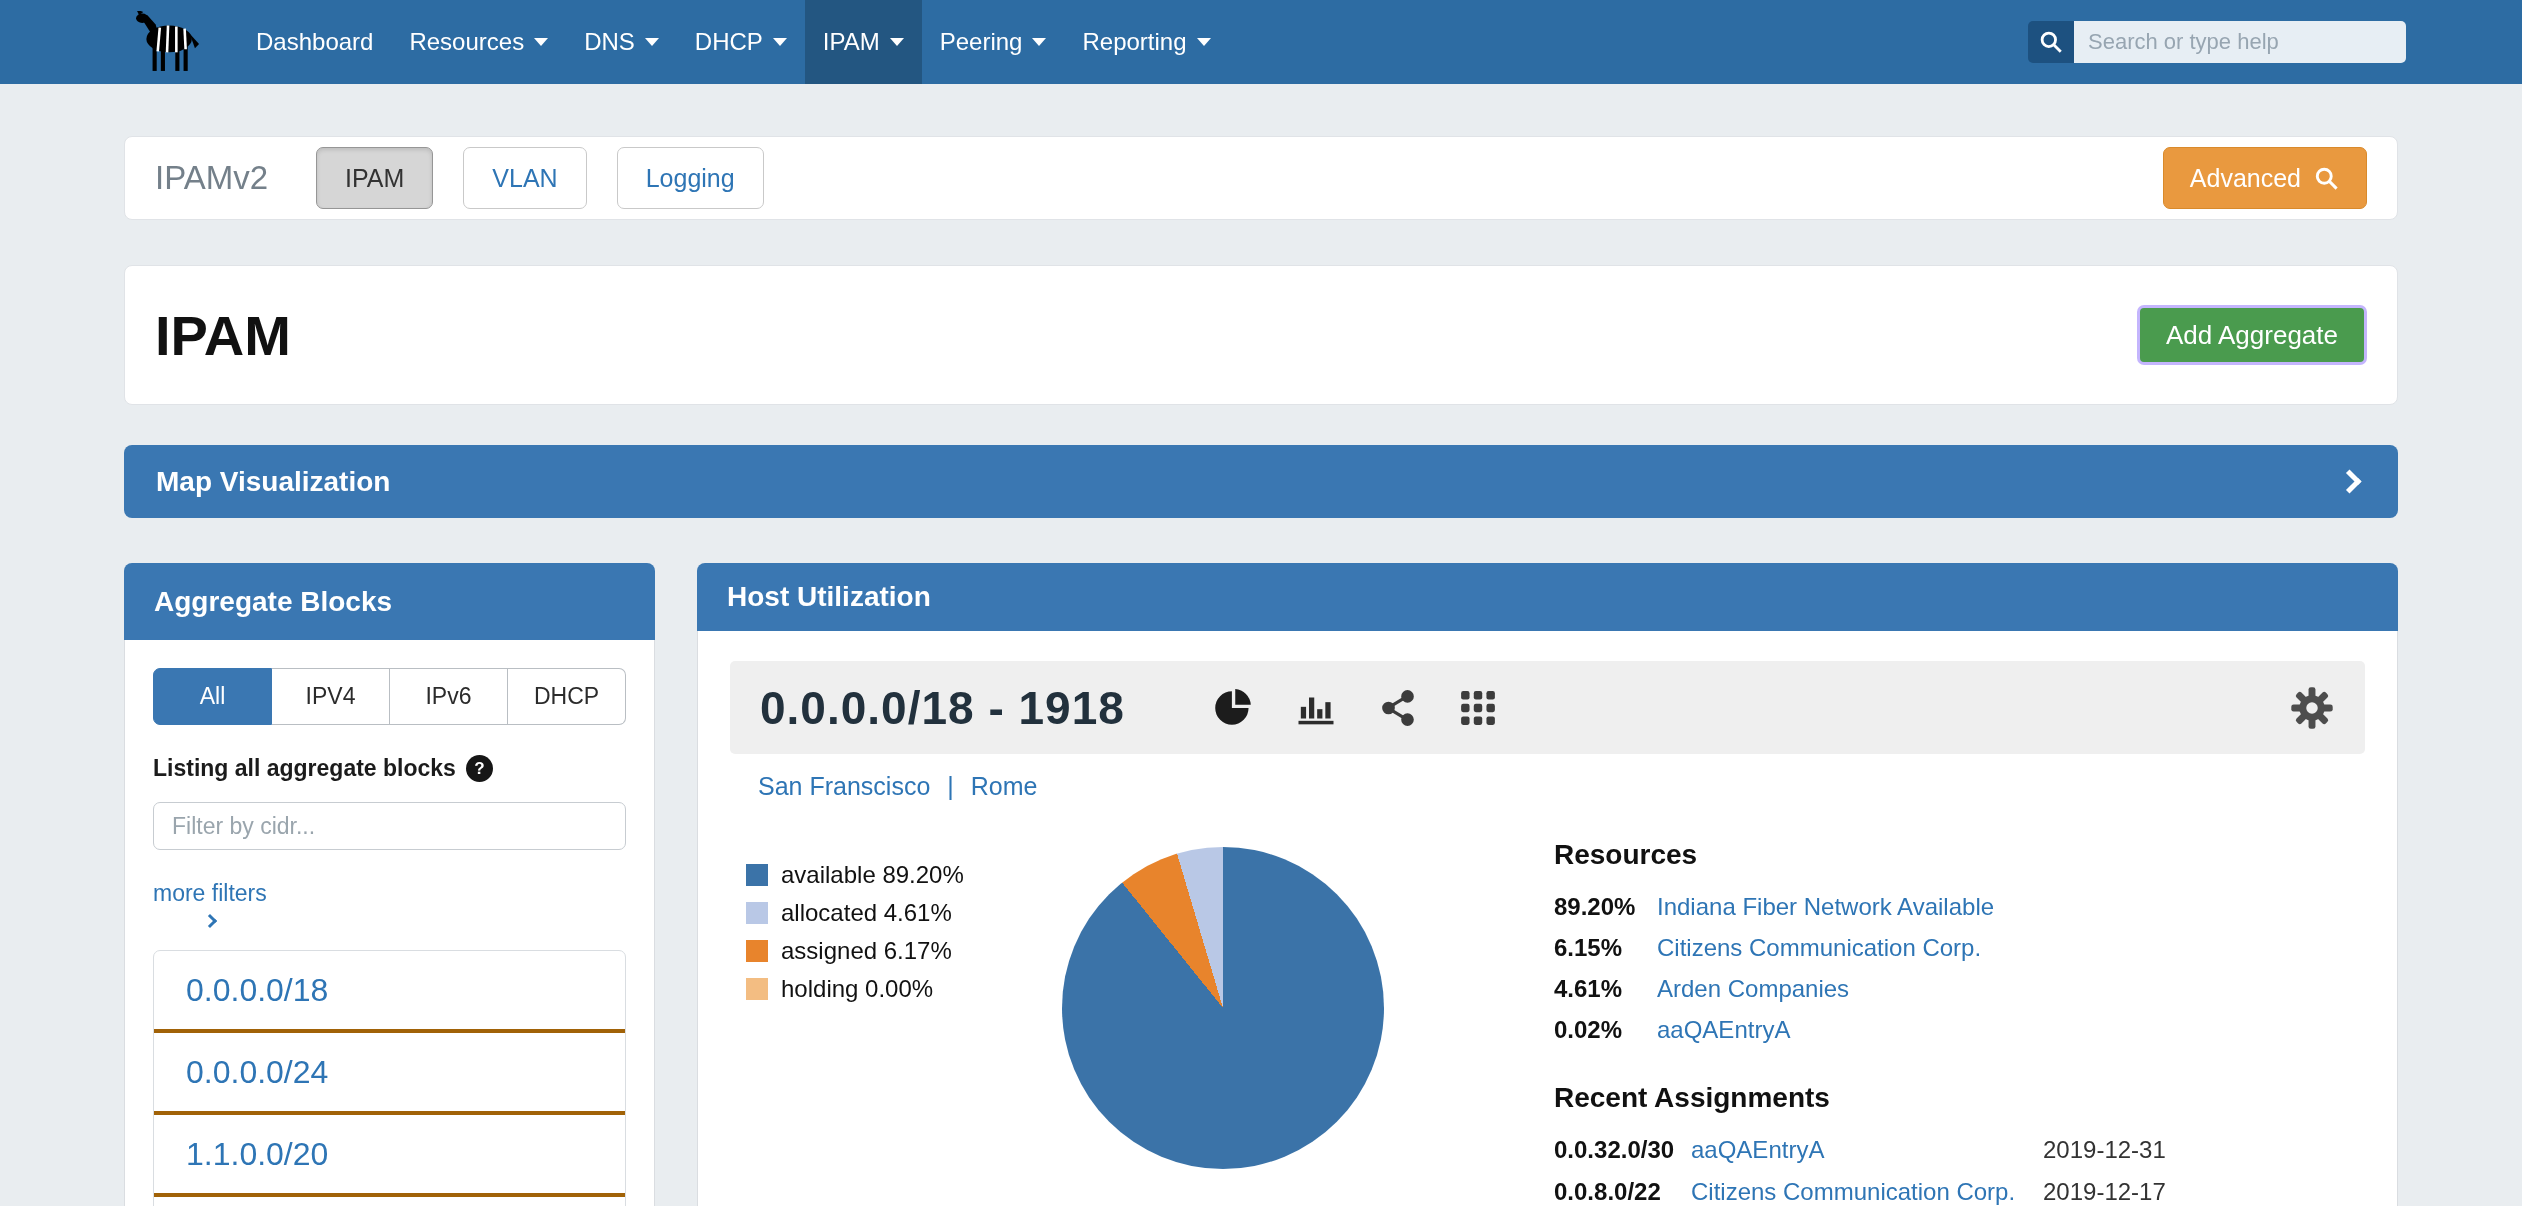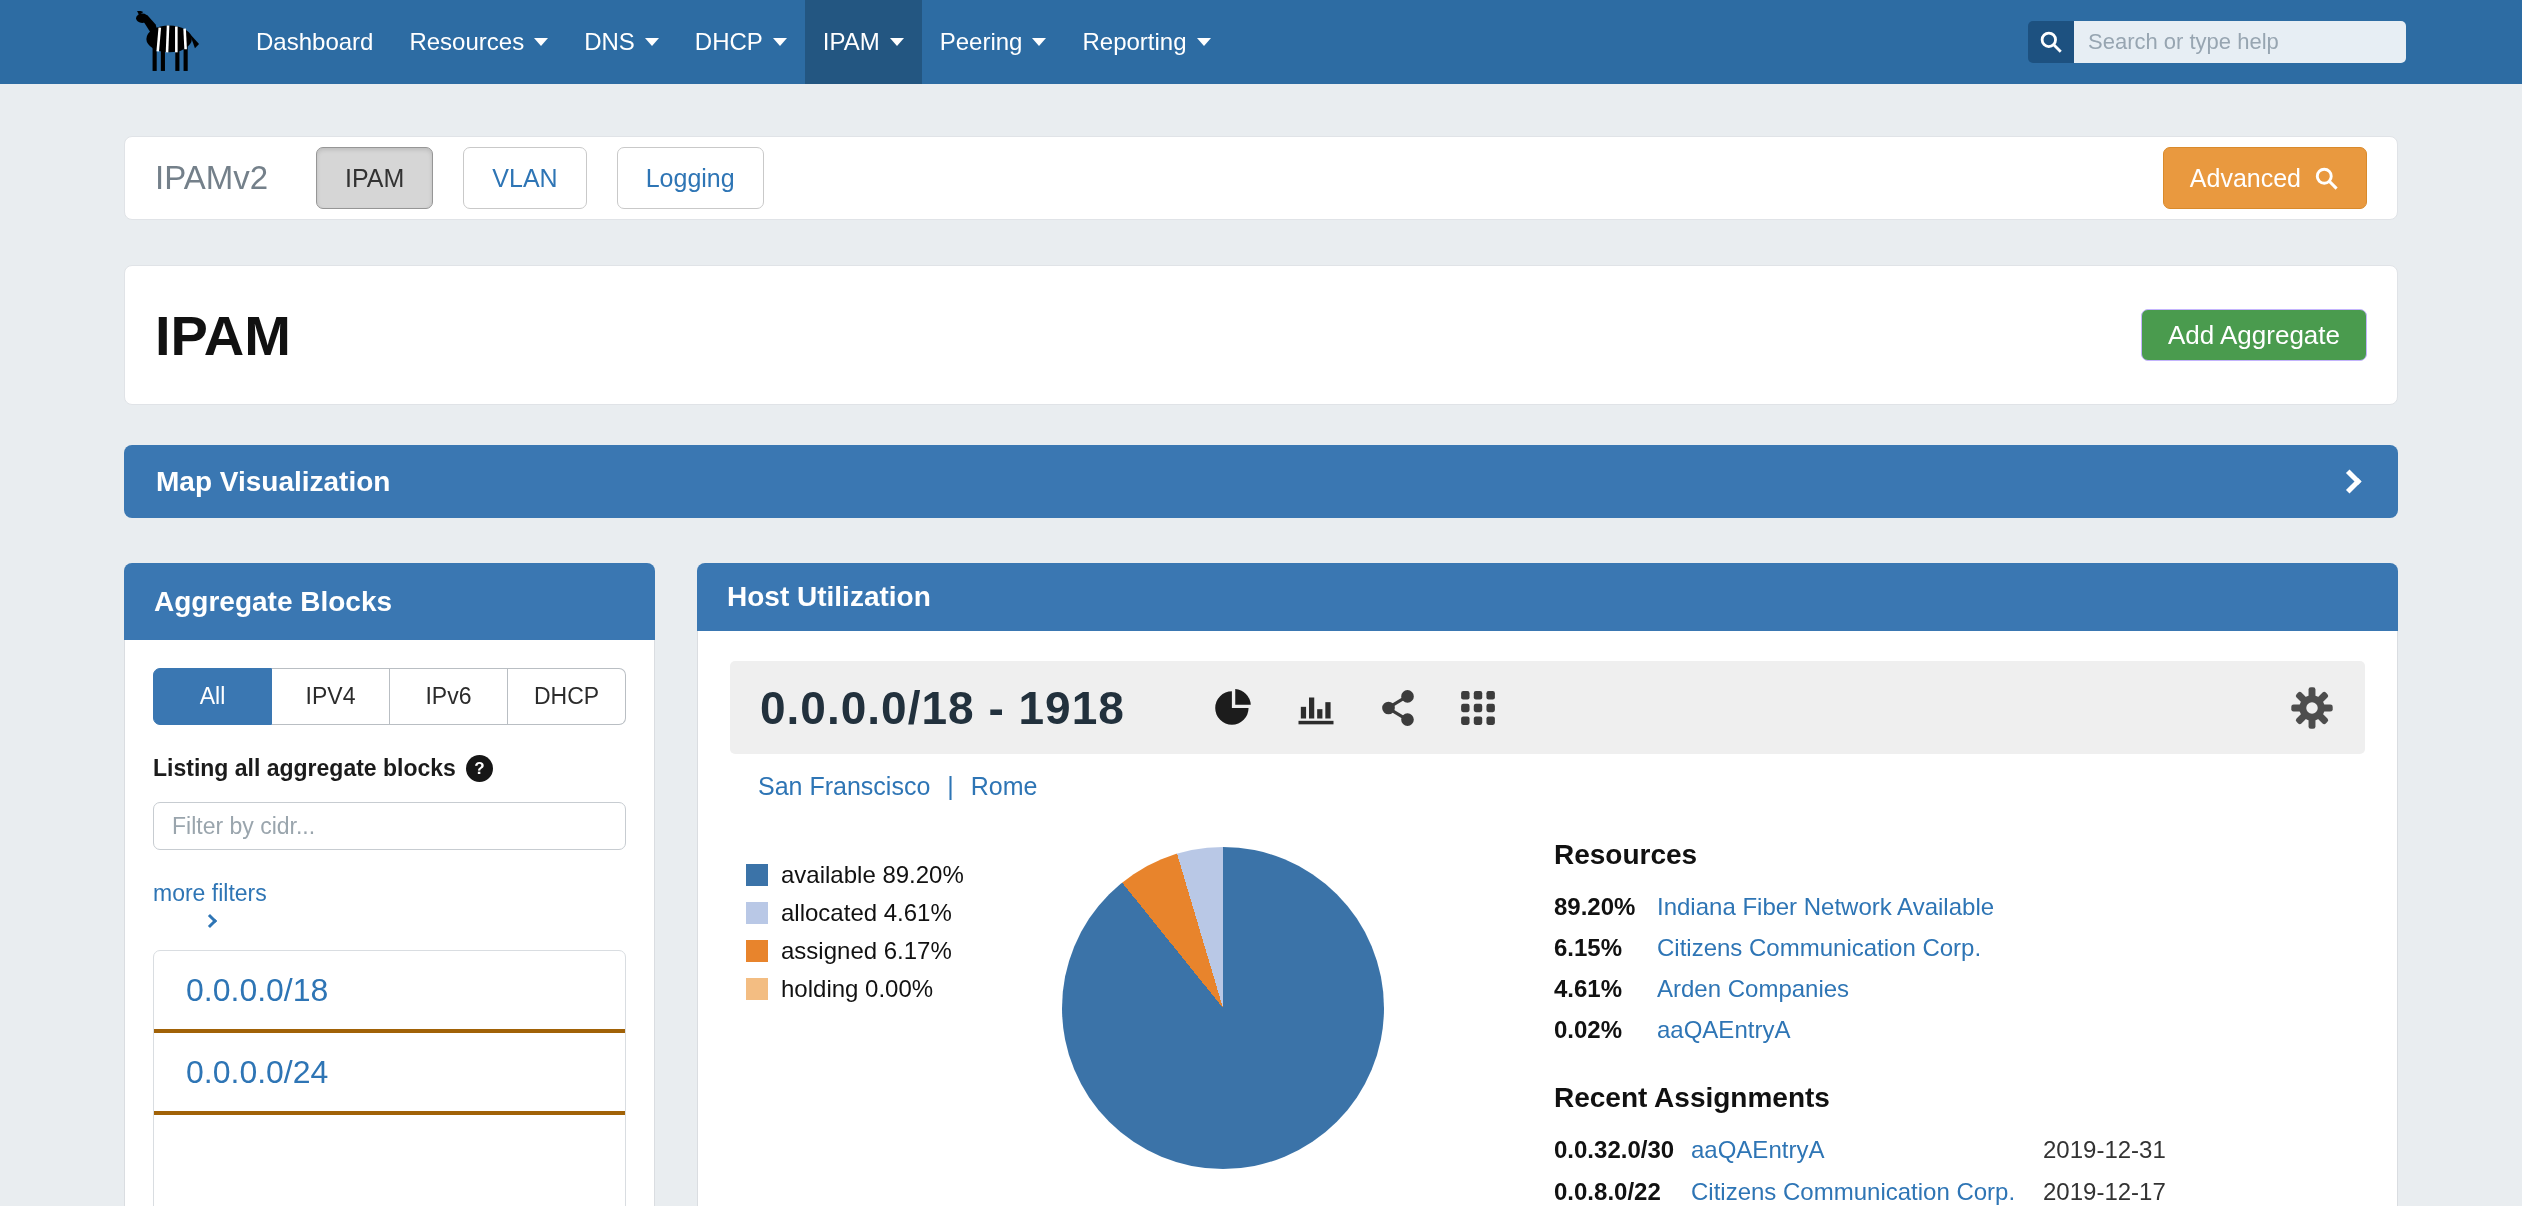--- a/index.html
+++ b/index.html
@@ -59,22 +59,22 @@
   .advanced-btn {
     margin-left: auto; height: 62px; padding: 0 26px; font-size: 25px;
     background: #e9993f; border: 1px solid #d98a2b; color: #fff; border-radius: 7px;
     display: inline-flex; align-items: center; gap: 12px; cursor: pointer;
     font-family: "Liberation Sans", sans-serif;
   }
   
   .page-card { margin-top: 45px; height: 140px; display: flex; align-items: center; padding: 0 30px; }
   .page-title { font-size: 56px; font-weight: bold; color: #111; }
   .add-btn {
-    margin-left: auto; height: 52px; padding: 0 26px; font-size: 26px;
-    background: #4a9b4e; border: 1px solid #c4b5fd; color: #fff; border-radius: 7px;
+    margin-left: auto; height: 60px; padding: 0 26px; font-size: 26px;
+    background: #4a9b4e; border: 3px solid #c4b5fd; color: #fff; border-radius: 7px;
     display: inline-flex; align-items: center; cursor: pointer;
     font-family: "Liberation Sans", sans-serif;
   }
   
   .map-bar {
     margin-top: 40px; height: 73px; background: #3a77b2; border-radius: 8px;
     display: flex; align-items: center; padding: 0 32px; cursor: pointer;
   }
   .map-bar-label { color: #fff; font-size: 28px; font-weight: bold; }
   .chev-right {
@@ -270,20 +270,21 @@
           <span class="help-icon">?</span>
         </div>
         <input type="text" class="filter-input" placeholder="Filter by cidr..." style="">
         <div class="more-filters">
           <span>more filters</span>
           <span class="chev-small"></span>
         </div>
         <div class="block-list">
           <div class="block-row">0.0.0.0/18</div>
           <div class="block-row">0.0.0.0/24</div>
+          <div class="block-row">1.1.0.0/20</div>
         </div>
       </div>
     </div>
 
     <div class="right-panel">
       <div class="panel-header">
         <span>Host Utilization</span>
       </div>
       <div class="panel-body">
 

